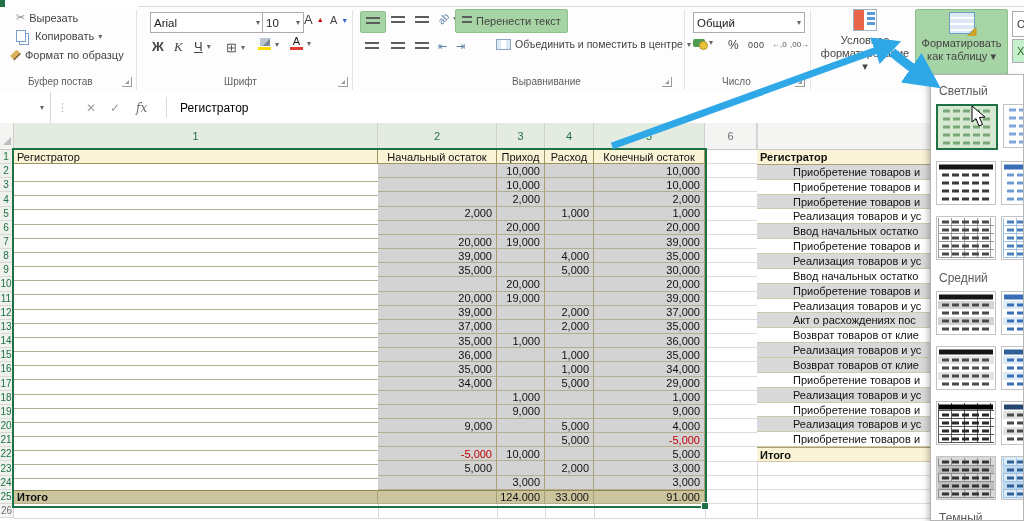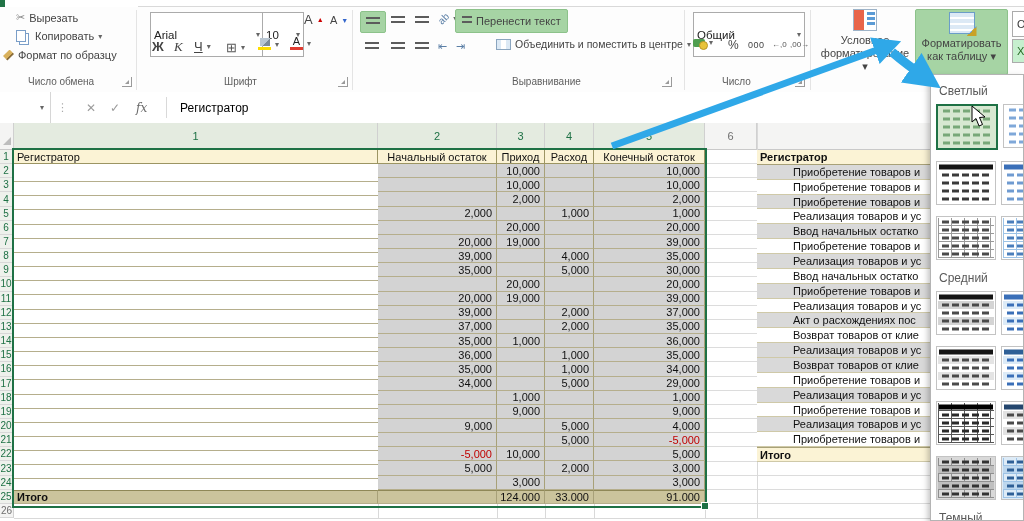--- a/index.html
+++ b/index.html
@@ -13,21 +13,21 @@
   #ribbon{left:0;top:7px;width:1024px;height:85px;background:#fdfdfd;border-bottom:1px solid #dcdcdc;}
   .gsep{position:absolute;top:3px;width:1px;height:80px;background:#e4e4e4;}
   .glabel{position:absolute;top:69px;font-size:10px;color:#5e5e5e;white-space:nowrap;}
   .launcher{position:absolute;top:70px;width:9px;height:9px;border-right:1px solid #9a9a9a;border-bottom:1px solid #9a9a9a;}
   .launcher:after{content:"";position:absolute;right:2px;bottom:2px;width:0;height:0;
      border-left:4px solid transparent;border-bottom:4px solid #9a9a9a;}
   .rbtn{position:absolute;display:flex;align-items:center;gap:4px;color:#444;white-space:nowrap;cursor:default;}
   .rbtn .dd{font-size:8px;color:#666;}
   .green{background:#a6d4a4;border:1px solid #8cc28a;border-radius:2px;}
   .combo{position:absolute;background:#fff;border:1px solid #ababab;display:flex;align-items:center;
-         justify-content:space-between;padding:12px 3px;font-size:11.5px;color:#222;}
+         justify-content:space-between;padding:0 3px;font-size:11.5px;color:#222;}
   .combo .dd{font-size:8px;color:#666;}
   .sqbtn{position:absolute;width:24px;height:20px;display:flex;align-items:center;justify-content:center;}
   .bars{display:inline-block;width:14px;height:10px;background:repeating-linear-gradient(180deg,#5c5c5c 0 2px,transparent 2px 5px);}
   .bars.sm{width:10px;}
   .ic-copy{display:inline-block;width:8px;height:10px;border:1px solid #7a9ec8;background:#fff;
            box-shadow:3px 3px 0 -1px #fff,3px 3px 0 0 #7a9ec8;margin-right:5px;}
   .ic-brush{display:inline-block;width:11px;height:11px;background:linear-gradient(135deg,#d9b15c 0 55%,#8a6d3b 55%);
             clip-path:polygon(0 60%,60% 0,100% 40%,40% 100%);}
   .ubar{display:inline-block;width:13px;height:3px;margin-top:1px;}
   .stack{display:flex;flex-direction:column;align-items:center;line-height:10px;}
@@ -136,25 +136,25 @@
 
     <div class="rbtn" style="left:16px;top:4px">
       <span style="color:#8a8a8a">✂</span>
       <span>Вырезать</span>
     </div>
     <div class="rbtn" style="left:16px;top:23px">
       <span class="ic-copy"></span>
       <span>Копировать</span>
       <span class="dd">▾</span>
     </div>
-    <div class="rbtn" style="left:3px;top:42px">
+    <div class="rbtn" style="left:10px;top:42px">
       <span class="ic-brush"></span>
       <span>Формат по образцу</span>
     </div>
-    <div class="glabel" style="left:28px">Число обмена</div>
+    <div class="glabel" style="left:28px">Буфер постав</div>
     <div class="launcher" style="left:122px"></div>
 
     <div class="combo" style="left:150px;top:5px;width:106px;height:19px">
       <span>Arial</span>
       <span class="dd">▾</span>
     </div>
     <div class="combo" style="left:262px;top:5px;width:34px;height:19px">
       <span>10</span>
       <span class="dd">▾</span>
     </div>

